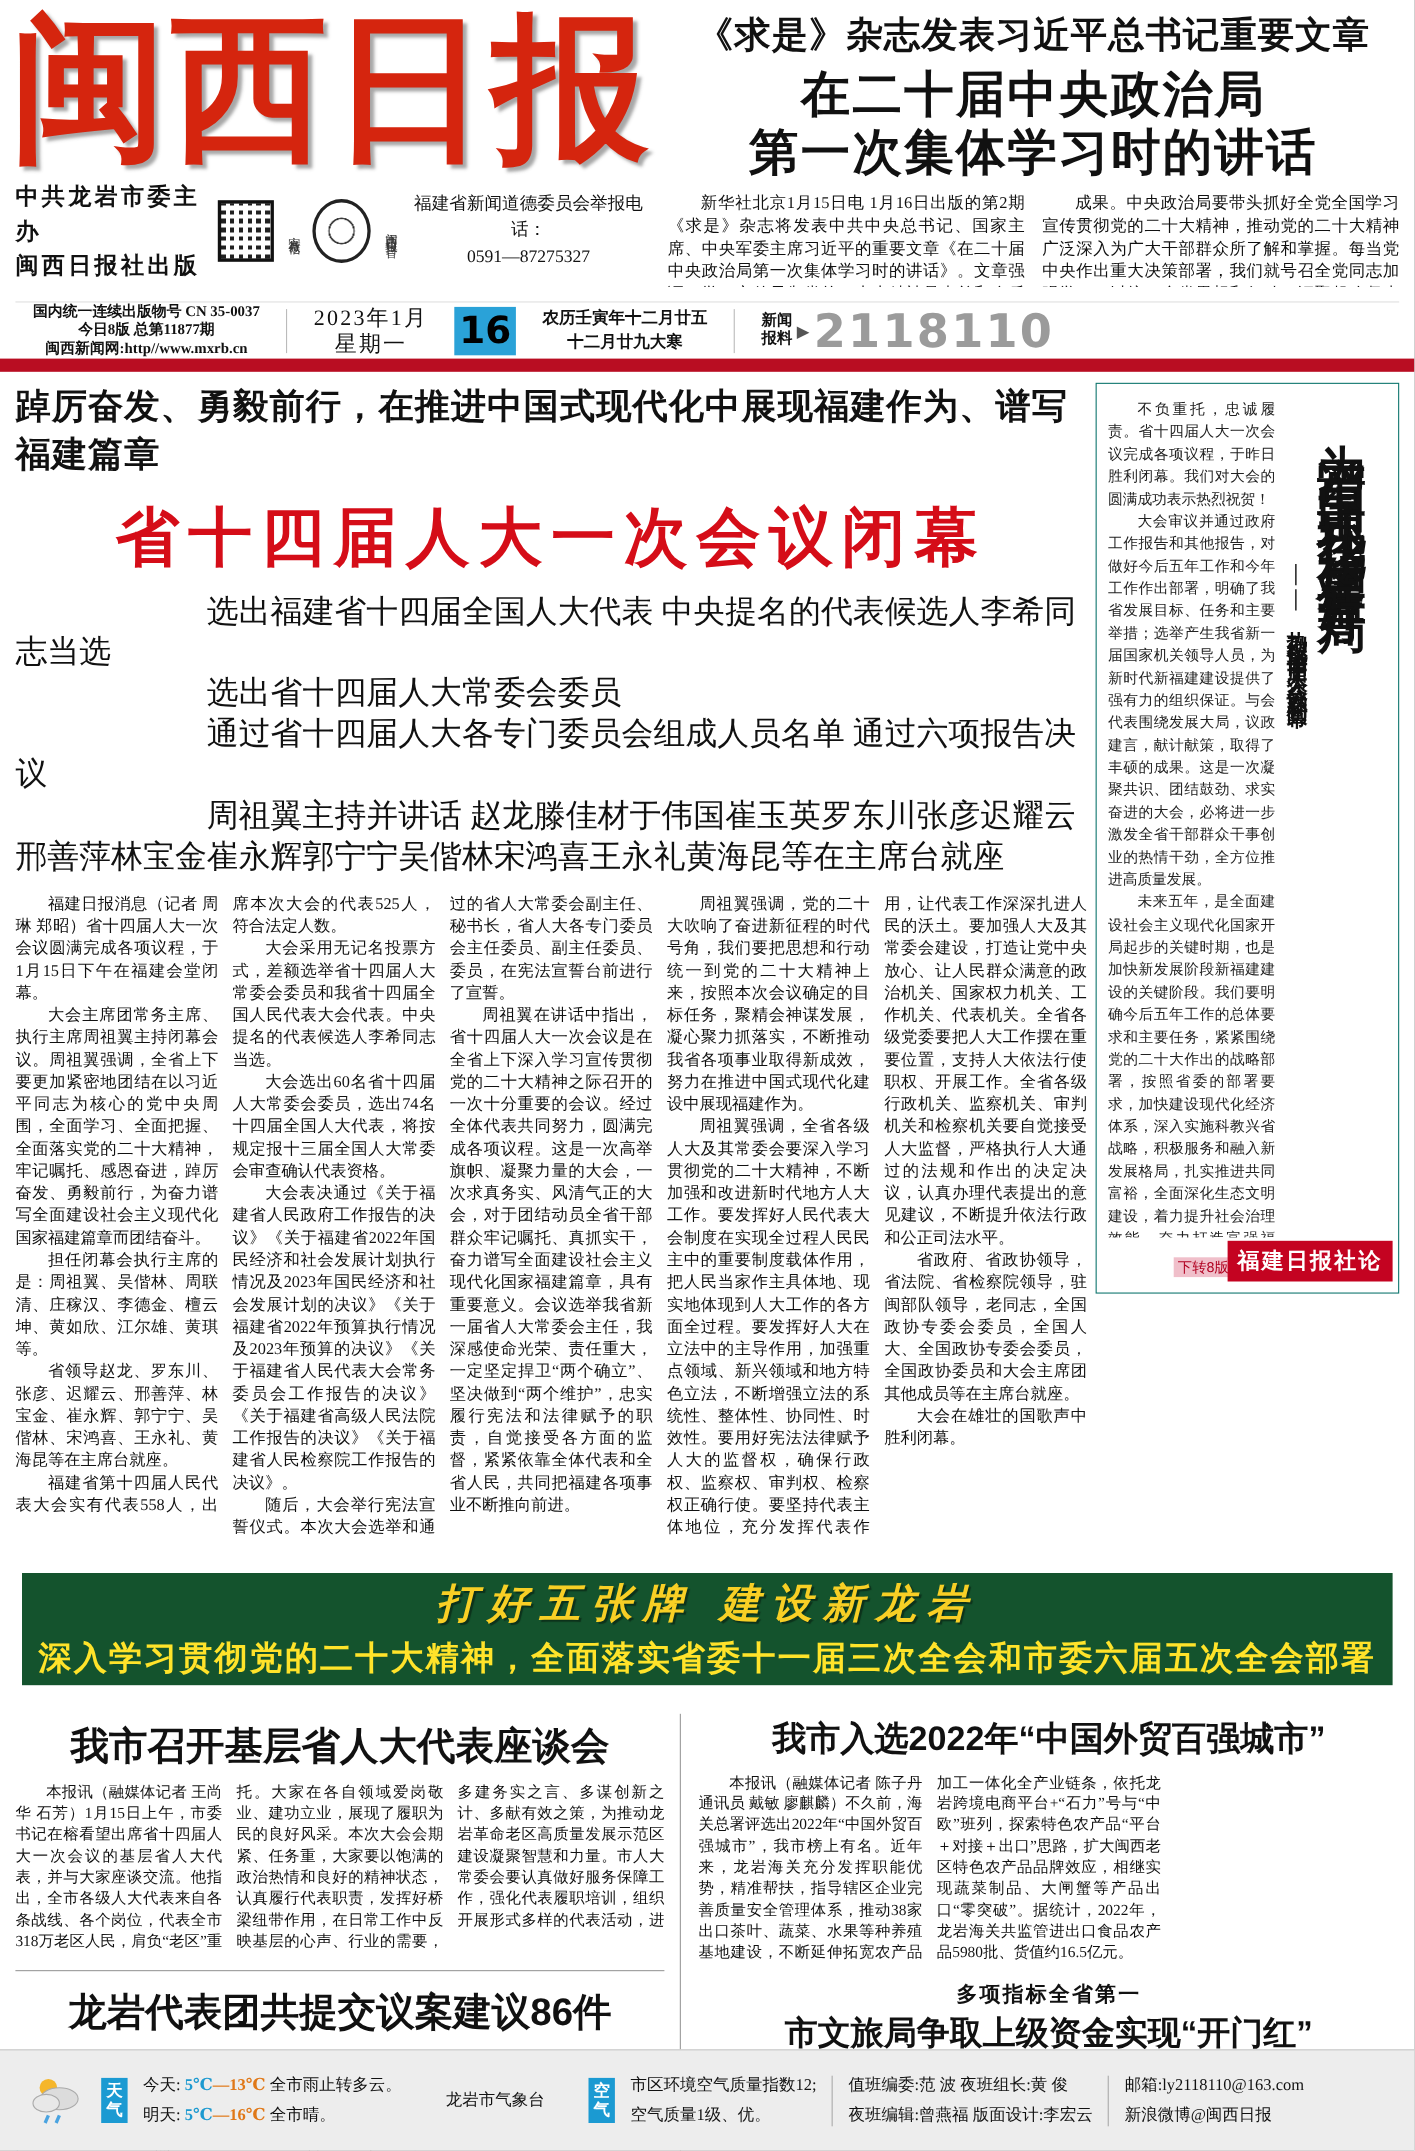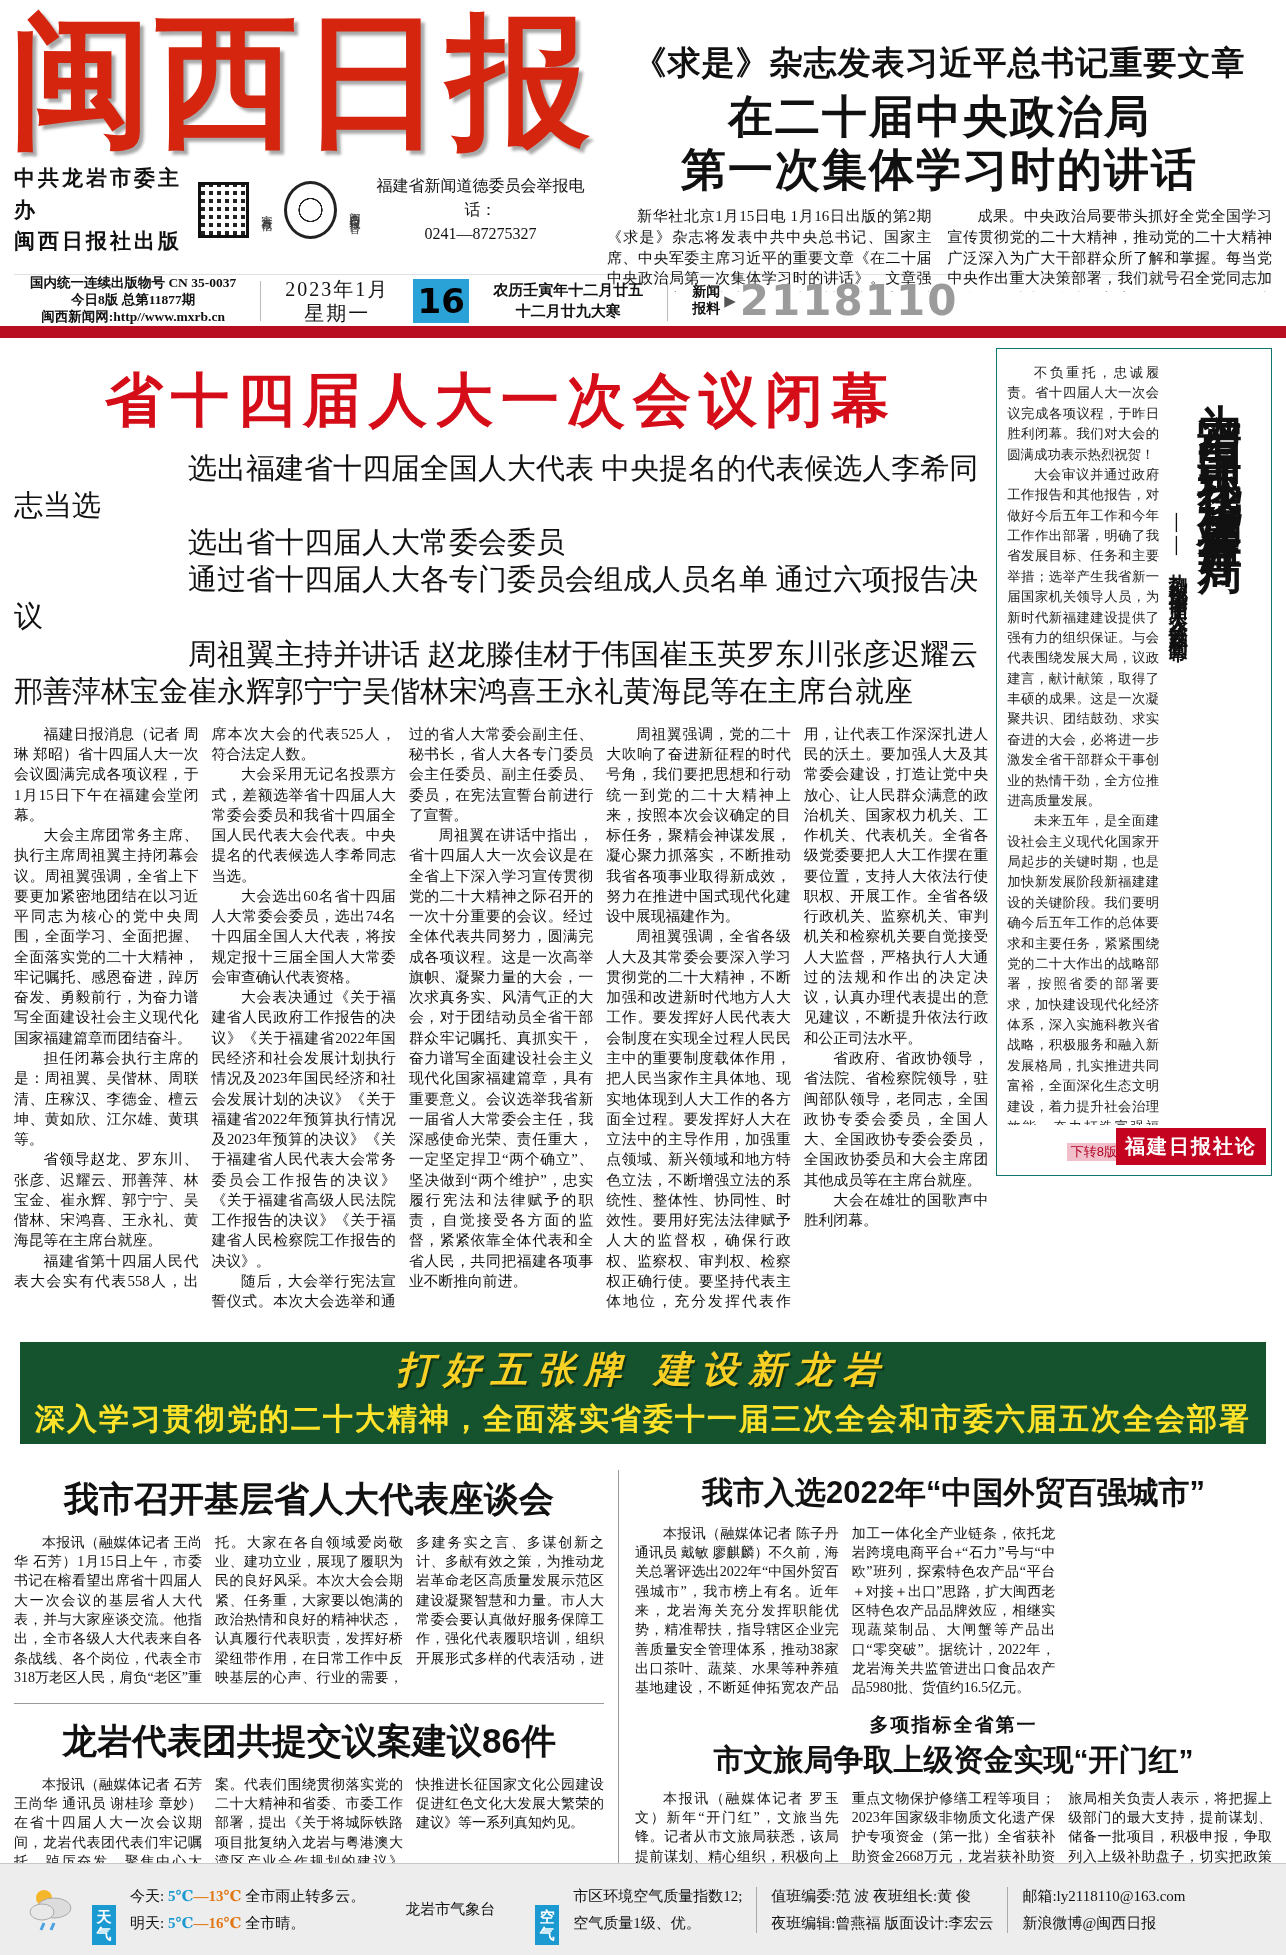--- a/index.html
+++ b/index.html
@@ -2,21 +2,21 @@
 <html><head>
 <meta charset="utf-8">
 <style>
   * { margin:0; padding:0; box-sizing:border-box; }
   body { background:#888; }
   .page {
     position:relative; width:1286px; height:1955px; margin:0 auto;
     background:#fff; overflow:hidden;
     font-family:"Liberation Serif","DejaVu Serif",serif; color:#111;
   }
-  .sans { font-family:"Liberation Sans","DejaVu Sans",sans-serif;margin-top:31px; }
+  .sans { font-family:"Liberation Sans","DejaVu Sans",sans-serif; }
 
   
   .header { display:flex; padding:6px 14px 0 14px; height:272px; }
   .mast-block { width:575px; display:flex; flex-direction:column; align-items:center; }
   .mast-title {
     font-family:"DejaVu Serif",serif; font-weight:900; font-size:142px; line-height:1.05;
     color:#d5250e; letter-spacing:4px; white-space:nowrap;
     text-shadow:4px 4px 3px rgba(60,60,60,.45); transform:scaleY(1.02);
   }
   .mast-sub-row { display:flex; align-items:center; gap:10px; margin-top:8px; width:100%; justify-content:center; }
@@ -135,21 +135,21 @@
         <div class="mast-publisher">
           <div>中共龙岩市委主办</div>
           <div>闽西日报社出版</div>
         </div>
         <div class="qr"></div>
         <div class="v-label">官方微信</div>
         <div class="qr-round"></div>
         <div class="v-label">闽西日报抖音</div>
         <div class="mast-phone">
           <div>福建省新闻道德委员会举报电话：</div>
-          <div>0241—87275327</div>
+          <div>0591—87275327</div>
         </div>
       </div>
     </div>
 
     <div class="qiushi">
       <div class="qiushi-kicker sans">《求是》杂志发表习近平总书记重要文章</div>
       <div class="qiushi-head sans">
         <div>在二十届中央政治局</div>
         <div>第一次集体学习时的讲话</div>
       </div>
@@ -188,20 +188,21 @@
         <div>报料</div>
       </div>
       <span class="ib-arrow">▶</span>
       <span class="ib-hotline">2118110</span>
     </div>
   </div>
   <div class="red-rule"></div>
 
   <div class="main">
     <div class="main-left">
+      <div class="eyebrow sans">踔厉奋发、勇毅前行，在推进中国式现代化中展现福建作为、谱写福建篇章</div>
       <div class="main-head sans">省十四届人大一次会议闭幕</div>
       <div class="deck">
         <p class="ind">选出福建省十四届全国人大代表  中央提名的代表候选人李希同志当选</p>
         <p class="ind">选出省十四届人大常委会委员</p>
         <p class="ind">通过省十四届人大各专门委员会组成人员名单  通过六项报告决议</p>
         <p class="ind">周祖翼主持并讲话  赵龙滕佳材于伟国崔玉英罗东川张彦迟耀云</p>
         <p>邢善萍林宝金崔永辉郭宁宁吴偕林宋鸿喜王永礼黄海昆等在主席台就座</p>
       </div>
       <div class="main-body">
           <p>福建日报消息（记者 周琳 郑昭）省十四届人大一次会议圆满完成各项议程，于1月15日下午在福建会堂闭幕。</p>

